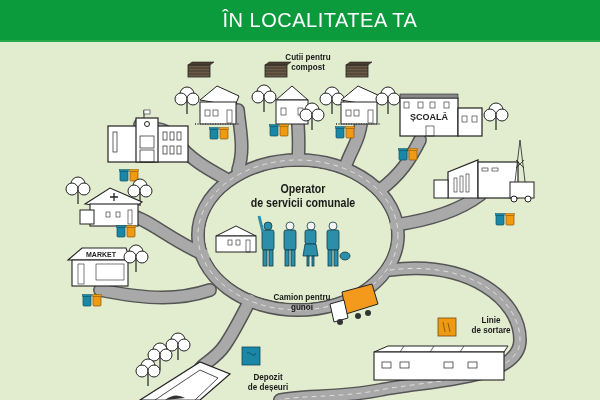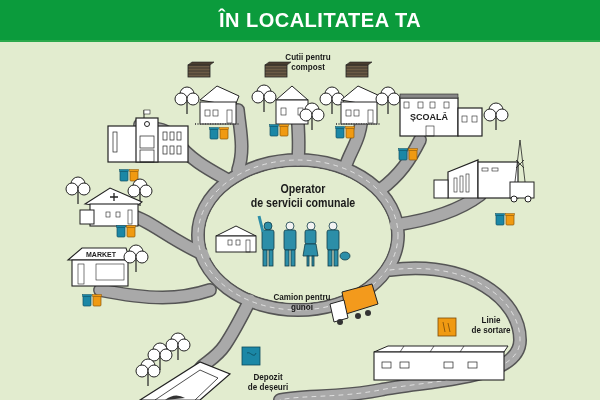--- a/index.html
+++ b/index.html
@@ -1,18 +1,18 @@
 <!DOCTYPE html>
 <html><head>
 <meta charset="utf-8">
 <style>
   html, body { margin: 0; padding: 0; }
   body { width: 600px; height: 400px; overflow: hidden; background: #e2eccf; font-family: "Liberation Sans", sans-serif; position: relative; }
   .header { position: absolute; left: 0; top: 0; width: 600px; height: 40px; background: #0b9b3c; border-bottom: 2px solid #2aa94c; display: flex; align-items: center; justify-content: center; }
-  .header-title { color: #ffffff; font-weight: bold; font-size: 20px; letter-spacing: 0.5px; font-family: "Liberation Sans", sans-serif; padding-top: 1px; margin-left: 40px; }
+  .header-title { color: #ffffff; font-weight: normal; font-size: 20px; letter-spacing: 0.5px; font-family: "Liberation Sans", sans-serif; padding-top: 1px; margin-left: 40px; }
   svg.map { position: absolute; left: 0; top: 0; }
   .label { position: absolute; font-weight: bold; color: #1a1a1a; text-align: center; line-height: 1.1; font-family: "Liberation Sans Narrow", "Liberation Sans", sans-serif; }
   .lbl-compost { left: 268px; top: 52px; font-size: 9.5px; width: 80px; transform: scaleX(0.85); }
   .lbl-operator { left: 218px; top: 183px; font-size: 12.5px; width: 170px; transform: scaleX(0.85); }
   .lbl-truck { left: 262px; top: 292px; font-size: 9.5px; width: 80px; transform: scaleX(0.85); }
   .lbl-sort { left: 458px; top: 315px; font-size: 9.5px; width: 66px; transform: scaleX(0.85); }
   .lbl-depot { left: 238px; top: 372px; font-size: 9.5px; width: 60px; transform: scaleX(0.85); }
 </style>
 </head>
 <body>

